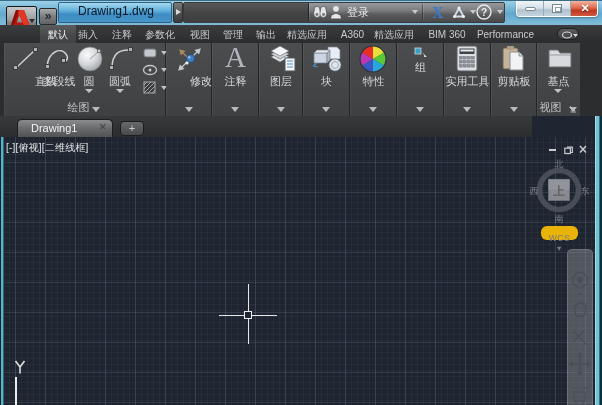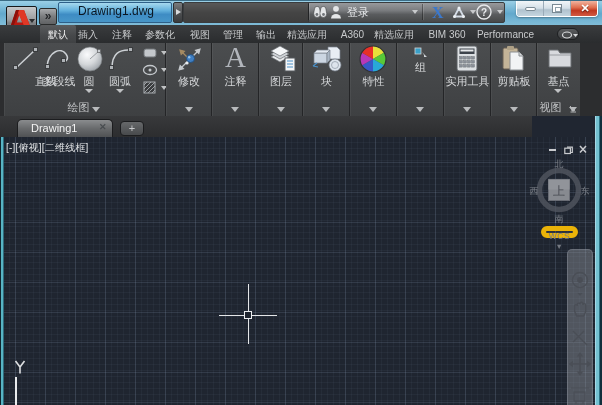--- a/index.html
+++ b/index.html
@@ -88,21 +88,21 @@
 
 
 .chline { background:#e4e6e8; }
 #pickbox { left:240px; top:174px; width:8px; height:8px; border:1px solid #eceef0; background:#1f2530; }
 
 
 #ucsy { left:11px; top:240px; width:2px; height:28px; background:#e8eaec; }
 
 
 
-#wcs { left:537px; top:89px; width:37px; height:12px; border:5px solid #eab308; border-radius:6px;
+#wcs { left:537px; top:89px; width:37px; height:12px; border:7px solid #eab308; border-radius:6px;
   background:rgba(85,90,100,.22); color:#767a82; font-size:8.5px; line-height:10px; text-align:center; letter-spacing:.5px; }
 
 
 #navbar { left:563px; top:112px; width:26px; height:156px; background:rgba(150,155,163,.42); border-radius:5px 5px 0 0; border:1px solid rgba(180,185,190,.25); border-bottom:none; }
 </style>
 </head>
 <body>
 <div id="win">
 
   <div id="canvas">
@@ -296,21 +296,21 @@
           <path d="M4,25 l1.2,-4.4 l3.2,3.2 z M25,4 l-1.2,4.4 l-3.2,-3.2 z"></path>
         </g>
         <g stroke="#a58a62" stroke-width="1.2" fill="#a58a62">
           <line x1="7" y1="7" x2="13" y2="13"></line>
           <path d="M5,5 l4.4,1.2 l-3.2,3.2 z"></path>
         </g>
         <circle cx="15.5" cy="13.5" r="4" fill="#3f7ec2" stroke="#1e4a78" stroke-width=".8"></circle>
         <circle cx="14.2" cy="12.2" r="1.2" fill="#9cc4e8"></circle>
         <circle cx="12" cy="18" r="1.6" fill="#e8ecf0"></circle>
       </svg>
-      <div class="blabel" style="left:0; width:46px;">修改</div>
+      <div class="blabel" style="left:0; width:46px;text-align:right;">修改</div>
       <div class="pdrop"></div>
     </div>
 
     <div class="panel" style="left:212px; width:47px;">
       <div style="left:0; top:-2px; width:47px; height:32px; color:#b2b6bc; font-size:29px; line-height:32px; text-align:center; font-family:'Liberation Serif',serif;">A</div>
       <div class="blabel" style="left:0; width:47px;">注释</div>
       <div class="pdrop"></div>
     </div>
 
     <div class="panel" style="left:259px; width:44px;">

